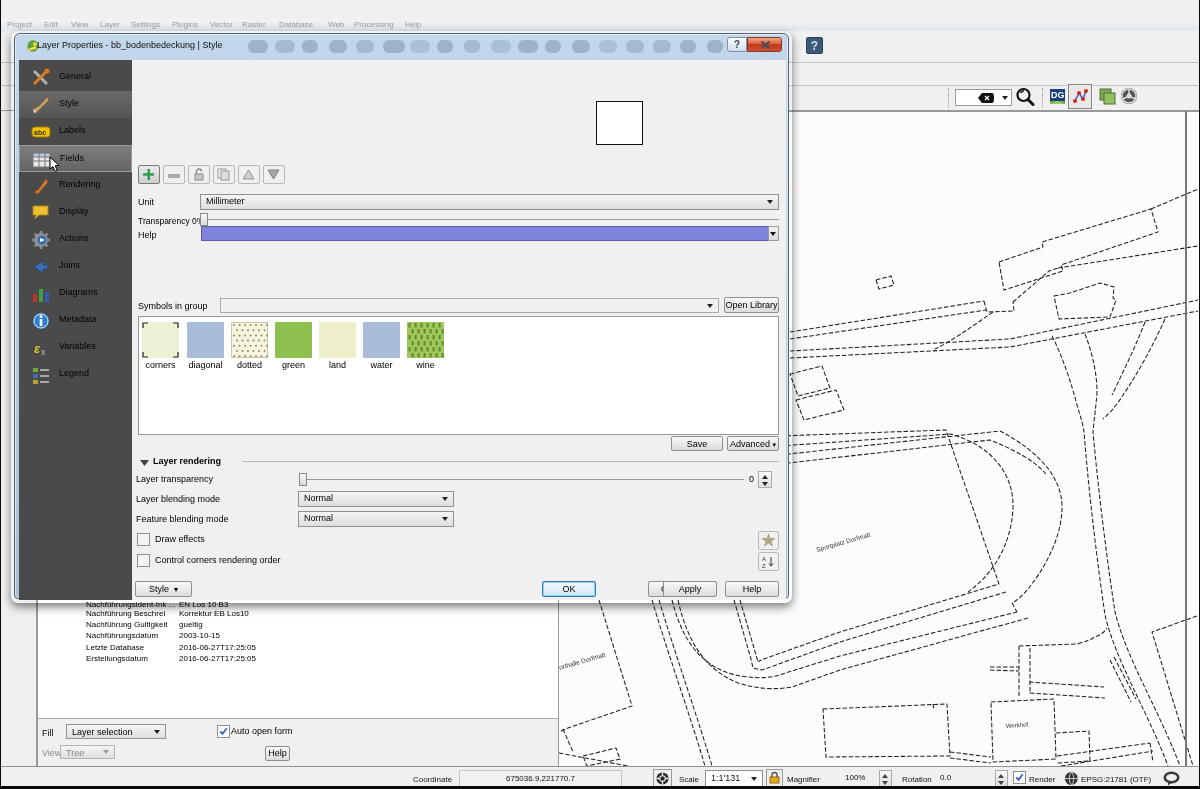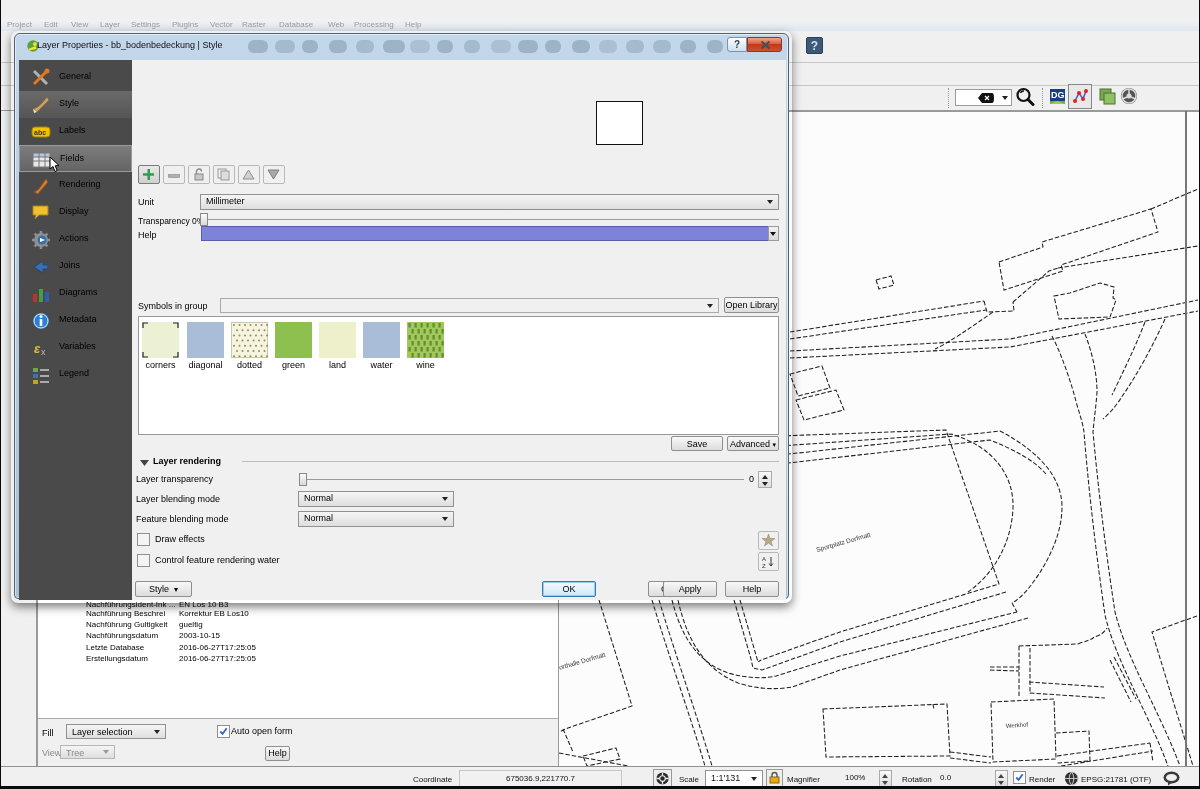--- a/index.html
+++ b/index.html
@@ -581,21 +581,21 @@
       <div class="combo" style="left:166px;top:451px;width:156px;height:16px;">
             <span class="ctext" style="top:1px">Normal</span>
             <span class="arr"></span>
           </div>
       <div class="chk" style="left:5px;top:473px;background:#f4f4f4;"></div>
       <span class="lbl" style="left:23px;top:474px">Draw effects</span>
       <div class="tbtn" style="left:626px;top:471px;width:21px;height:19px;"><svg width="13" height="13" viewBox="0 0 13 13" style="margin:2px 3px">
               <path d="M6.5 0 L8 4.5 L13 4.5 L9 7.5 L10.5 12 L6.5 9 L2.5 12 L4 7.5 L0 4.5 L5 4.5 Z" fill="#b5a884" stroke="#8a8060" stroke-width=".5"></path>
             </svg></div>
       <div class="chk" style="left:5px;top:494px;background:#f4f4f4;"></div>
-      <span class="lbl" style="left:23px;top:495px">Control feature rendering water</span>
+      <span class="lbl" style="left:23px;top:495px">Control corners rendering order</span>
       <div class="tbtn" style="left:626px;top:492px;width:21px;height:19px;"><svg width="13" height="13" viewBox="0 0 13 13" style="margin:2px 3px">
               <text x="0" y="6" font-size="6" fill="#333">A</text>
               <text x="0" y="13" font-size="6" fill="#333">Z</text>
               <path d="M9 2 V11 M9 11 L7 8.5 M9 11 L11 8.5" stroke="#333" fill="none"></path>
             </svg></div>
       <div class="btn" style="left:3px;top:521px;width:57px;height:16px;line-height:15px;">Style&nbsp; <span style="font-size:8px">▾</span></div>
       <div class="btn" style="left:410px;top:521px;width:54px;height:16px;line-height:15px;border-color:#2c7cb5;box-shadow:0 0 0 1px #9ecdeb inset;background:linear-gradient(#f2f9ff,#d1e8f7);">OK</div>
       <div class="btn" style="left:470px;top:521px;width:54px;height:16px;line-height:15px;margin-left:46px;">Cancel</div>
       <div class="btn" style="left:531px;top:521px;width:54px;height:16px;line-height:15px;">Apply</div>
       <div class="btn" style="left:593px;top:521px;width:54px;height:16px;line-height:15px;">Help</div>

